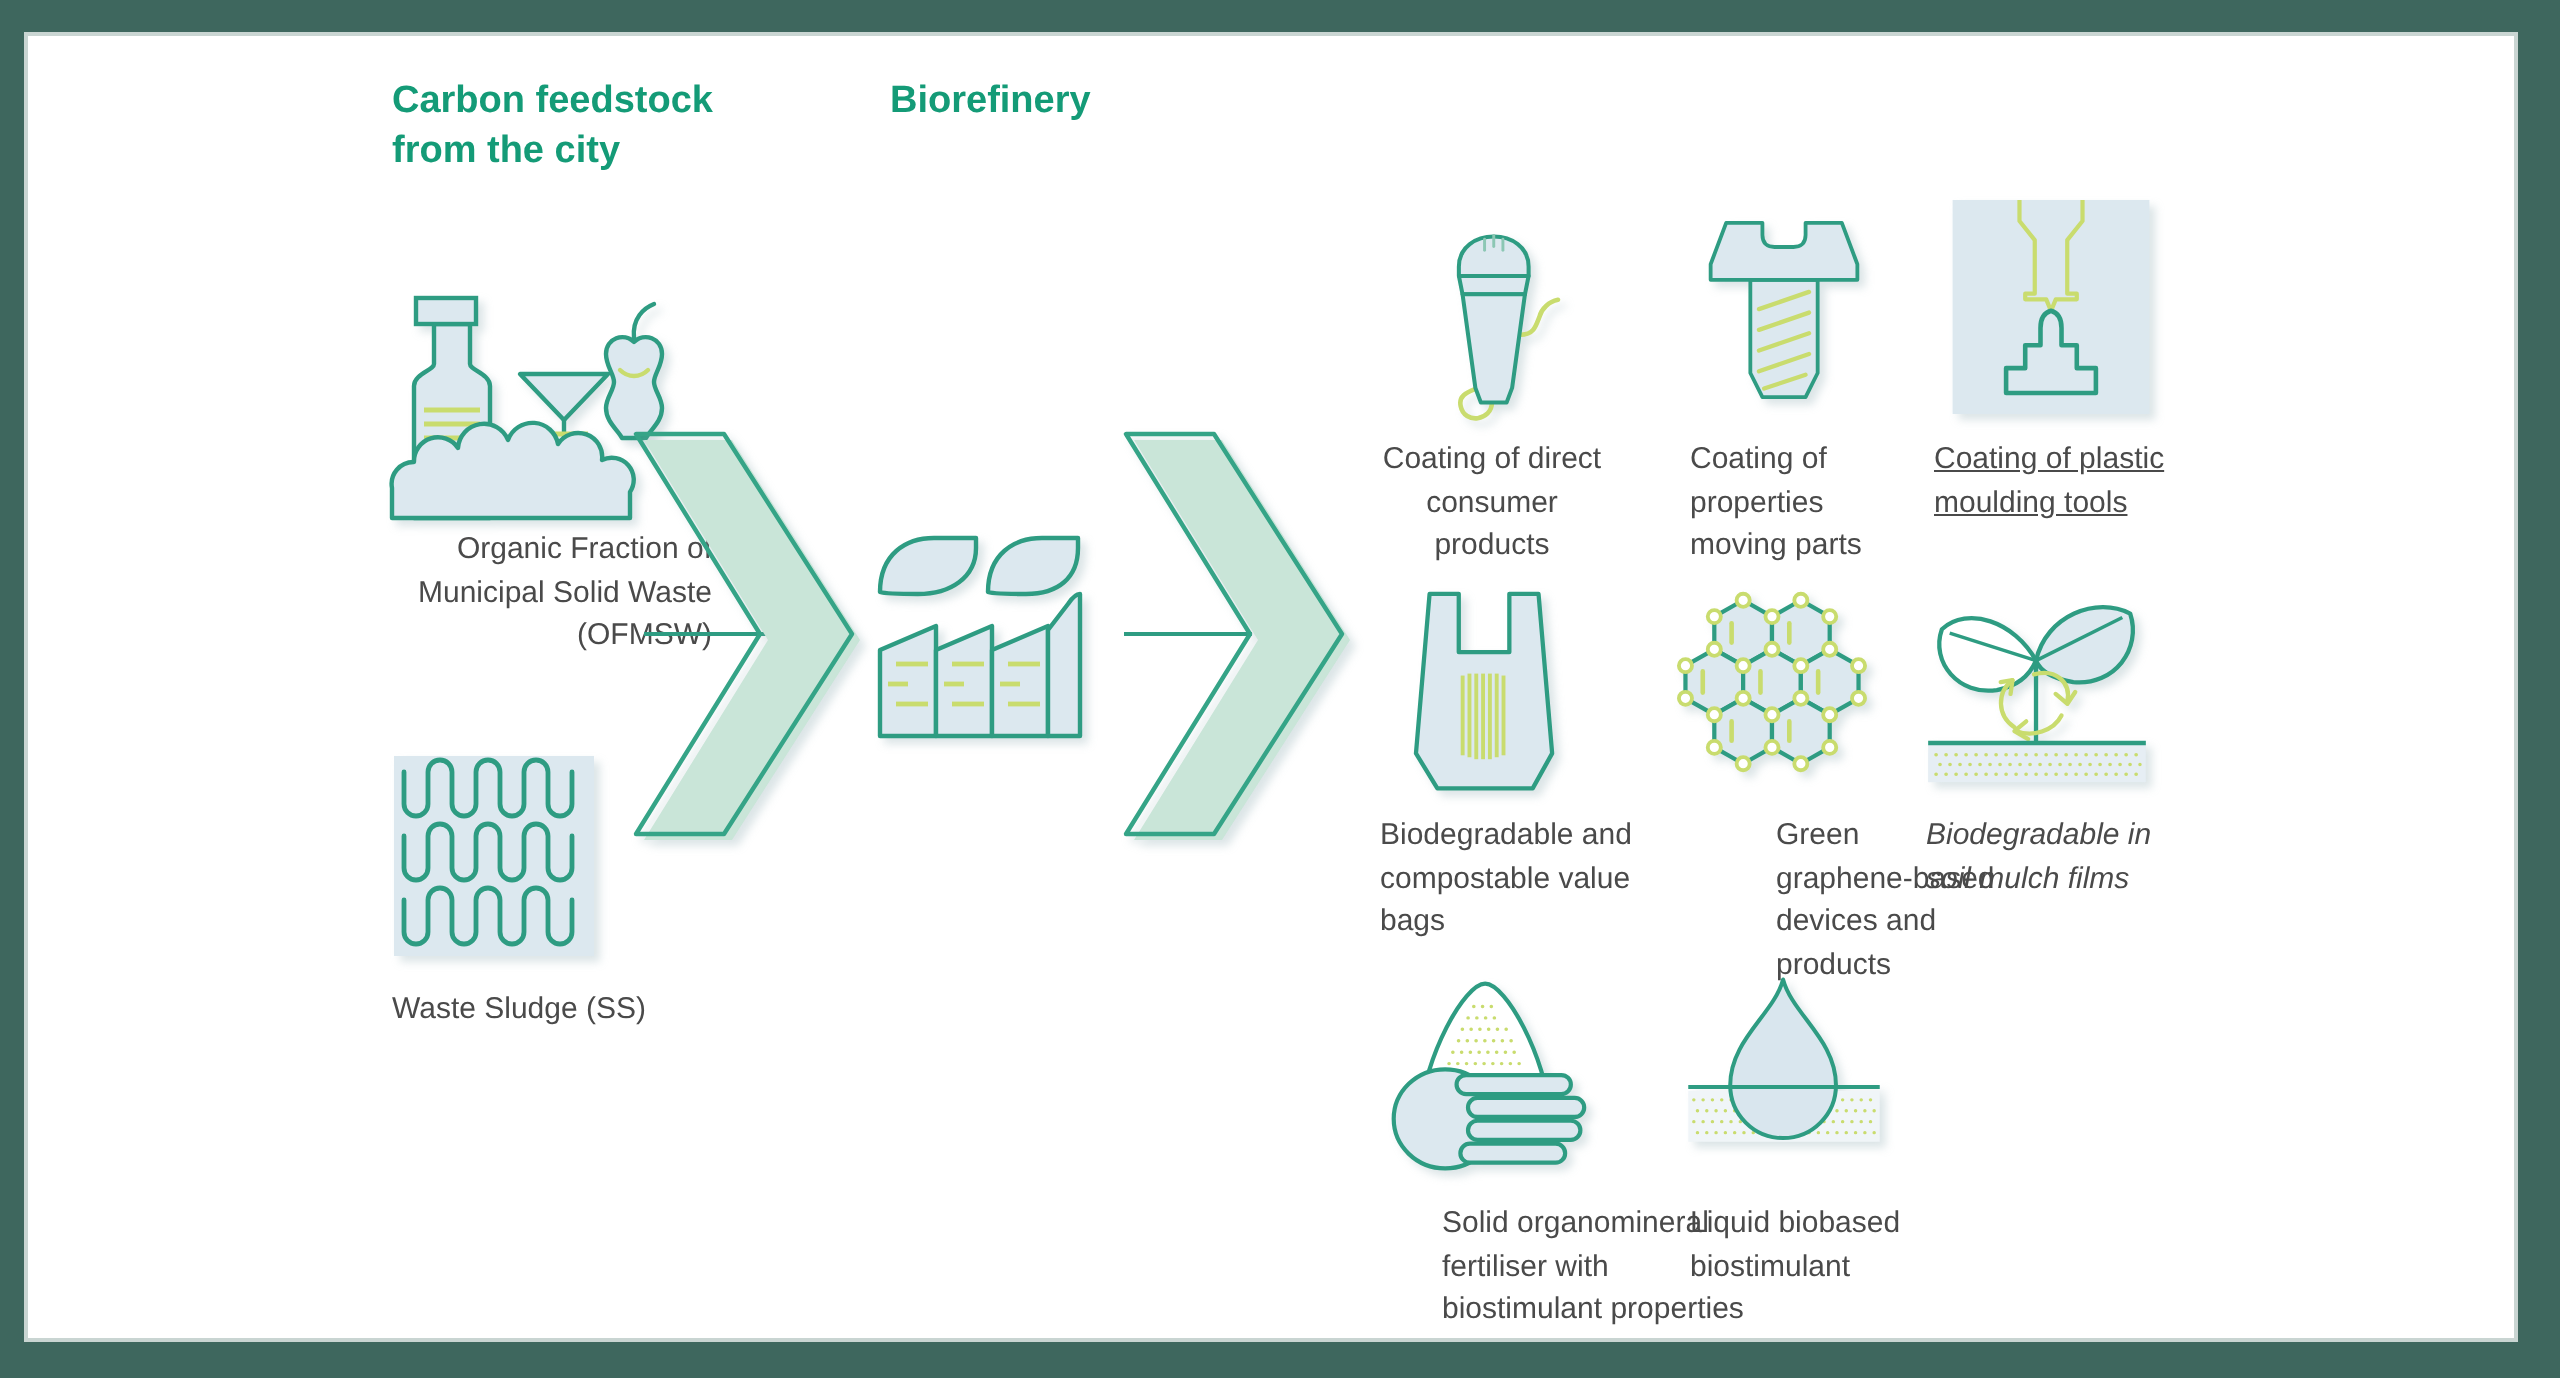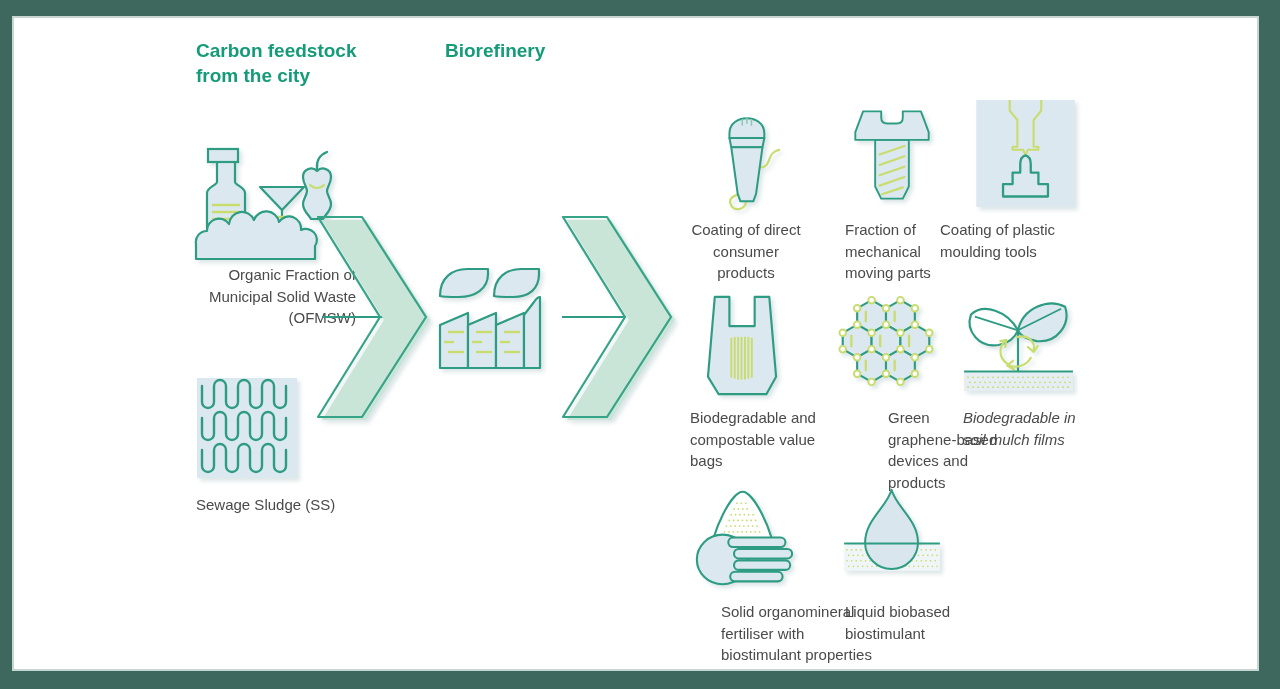--- a/index.html
+++ b/index.html
@@ -43,21 +43,21 @@
   <div class="label" style="left:196px;top:264px;width:160px;text-align:right;">Organic Fraction of Municipal Solid Waste (OFMSW)</div>
 
   <div class="icon" style="left:197px;top:378px;">
     <svg width="100" height="100" viewBox="0 0 100 100">
       <rect x="0" y="0" width="100" height="100" fill="#DCE8EF"></rect>
       <path d="M5,8 v16 a6,6 0 0 0 12,0 v-16 a6,6 0 0 1 12,0 v16 a6,6 0 0 0 12,0 v-16 a6,6 0 0 1 12,0 v16 a6,6 0 0 0 12,0 v-16 a6,6 0 0 1 12,0 v16 a6,6 0 0 0 12,0 v-16" fill="none" stroke="#2E9C82" stroke-width="2.4" stroke-linecap="round"></path>
       <path d="M5,40 v16 a6,6 0 0 0 12,0 v-16 a6,6 0 0 1 12,0 v16 a6,6 0 0 0 12,0 v-16 a6,6 0 0 1 12,0 v16 a6,6 0 0 0 12,0 v-16 a6,6 0 0 1 12,0 v16 a6,6 0 0 0 12,0 v-16" fill="none" stroke="#2E9C82" stroke-width="2.4" stroke-linecap="round"></path>
       <path d="M5,72 v16 a6,6 0 0 0 12,0 v-16 a6,6 0 0 1 12,0 v16 a6,6 0 0 0 12,0 v-16 a6,6 0 0 1 12,0 v16 a6,6 0 0 0 12,0 v-16 a6,6 0 0 1 12,0 v16 a6,6 0 0 0 12,0 v-16" fill="none" stroke="#2E9C82" stroke-width="2.4" stroke-linecap="round"></path>
     </svg>
   </div>
-  <div class="label" style="left:196px;top:494px;width:180px;">Sewage Sludge (SS)</div>
+  <div class="label" style="left:196px;top:494px;width:180px;">Waste Sludge (SS)</div>
 
   <div class="flow-line" style="left:322px;top:316px;width:62px;"></div>
   <div class="icon" style="left:316px;top:214px;">
     <svg width="118" height="210" viewBox="0 0 118 210">
       <polygon points="2,3 46,3 110,103 46,203 2,203 64,103" fill="#C9E5D8" transform="translate(4,3)"></polygon>
       <polygon points="2,3 46,3 110,103 46,203 2,203 64,103" fill="none" stroke="#35A487" stroke-width="2.2" stroke-linejoin="round"></polygon>
     </svg>
   </div>
 
   <div class="icon" style="left:437px;top:262px;">
@@ -111,30 +111,30 @@
       <g stroke="#C9DC6E" stroke-width="2.5" stroke-linecap="round">
         <line x1="33" y1="57" x2="62" y2="47"></line>
           <line x1="33" y1="69" x2="62" y2="59"></line>
         <line x1="33" y1="81" x2="62" y2="71"></line>
           <line x1="33" y1="93" x2="62" y2="83"></line>
         <line x1="36" y1="103" x2="60" y2="95"></line>
       </g>
       <path d="M5,40 L5,31 L14,7 L35,7 L35,14 C35,19 38,21 42,21 L53,21 C57,21 60,19 60,14 L60,7 L81,7 L90,31 L90,40 Z" fill="#DCE8EF" stroke="#2E9C82" stroke-width="2.2" stroke-linejoin="round"></path>
     </svg>
   </div>
-  <div class="label" style="left:845px;top:219px;width:95px;">Fraction of mechanical moving parts</div>
+  <div class="label" style="left:845px;top:219px;width:95px;">Coating of properties moving parts</div>
 
   <div class="icon" style="left:976px;top:100px;">
     <svg width="99" height="107" viewBox="0 0 103 112">
       <rect x="0" y="0" width="103" height="112" fill="#DCE8EF"></rect>
       <path d="M35,0 L35,11 L43,21 L43,49 L38,49 L38,52 L49,52 L51.5,58 L54,52 L65,52 L65,49 L60,49 L60,21 L68,11 L68,0" fill="none" stroke="#C9DC6E" stroke-width="2.2" stroke-linejoin="round"></path>
       <path d="M28,101 L28,88 L38,88 L38,76 L46,76 L46,67 C46,62 48,59 51.5,58 C55,59 57,62 57,67 L57,76 L65,76 L65,88 L75,88 L75,101 Z" fill="none" stroke="#2E9C82" stroke-width="2.4" stroke-linejoin="round"></path>
     </svg>
   </div>
-  <div class="label" style="left:940px;top:219px;width:125px;">Coating of plastic moulding tools</div>
+  <div class="label" style="left:967px;top:219px;width:125px;text-decoration:underline;">Coating of plastic moulding tools</div>
 
   <div class="icon" style="left:704px;top:294px;">
     <svg width="78" height="107" viewBox="0 0 80 110">
       <path d="M11,3 L26,3 L26,33 L52,33 L52,3 L67,3 L74,85 L64,103 L15,103 L4,85 Z" fill="#DCE8EF" stroke="#2E9C82" stroke-width="2.2" stroke-linejoin="round"></path>
       <g stroke="#C9DC6E" stroke-width="2">
         <line x1="28" y1="45" x2="28" y2="86"></line>
           <line x1="31.5" y1="44" x2="31.5" y2="87"></line>
         <line x1="35" y1="44" x2="35" y2="88"></line>
           <line x1="38.5" y1="44" x2="38.5" y2="88"></line>
         <line x1="42" y1="44" x2="42" y2="88"></line>

